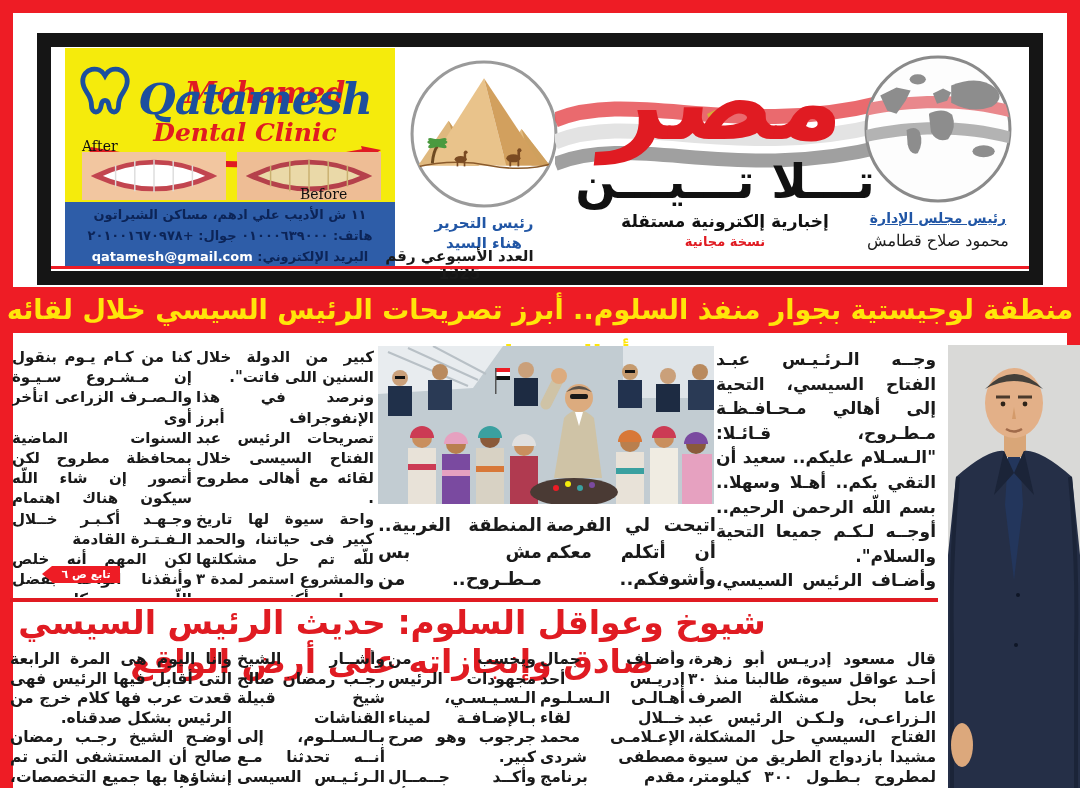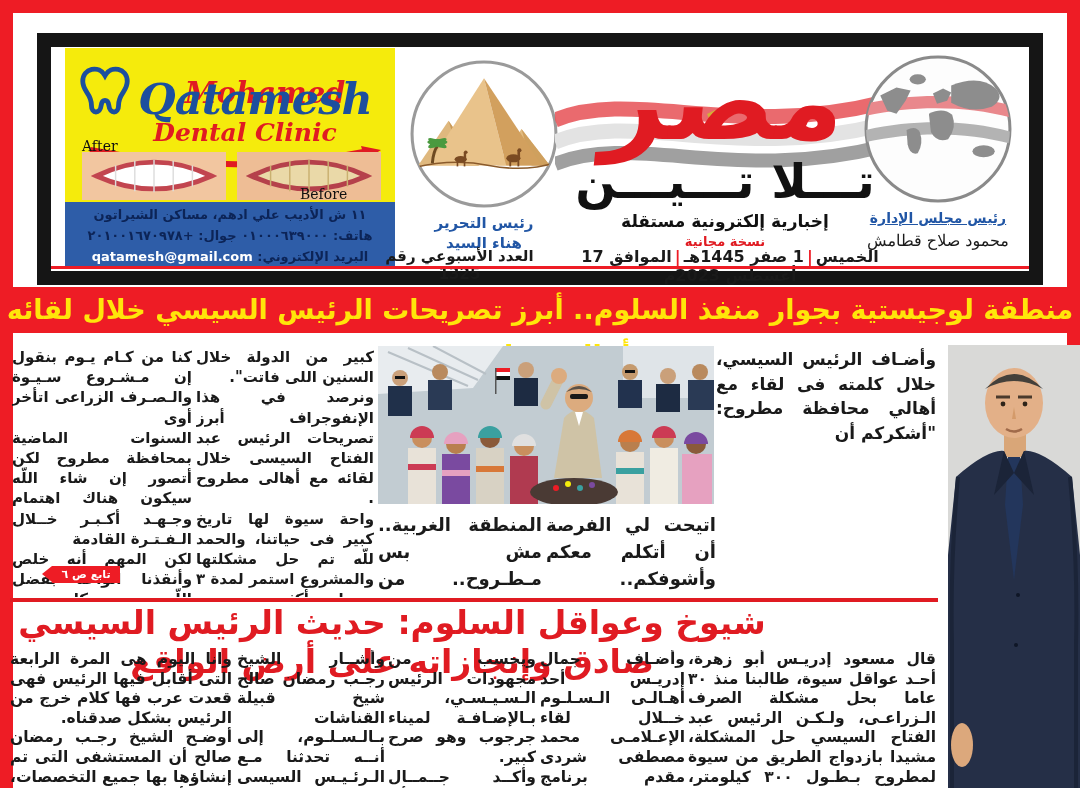--- a/index.html
+++ b/index.html
@@ -190,28 +190,26 @@
           <path d="M88,32 q28,-11 44,3 q9,10 -4,18 q-20,7 -40,-4 z"></path>
           <ellipse cx="120" cy="97" rx="11" ry="6"></ellipse>
         </g>
       </g>
     </svg>
   </div>
   <div class="abs chairman-title">رئيس مجلس الإدارة</div>
   <div class="abs chairman-name">محمود صلاح قطامش</div>
 
   <div class="abs issue">العدد الأسبوعي رقم 1325</div>
-  <div class="abs dateline">
-    <span>الخميس</span><span class="sep">|</span><span>1 صفر 1445هـ</span><span class="sep">|</span><span>الموافق 17 أغسطس 2023م</span>
-  </div>
   <div class="abs header-redline"></div>
 
   <div class="abs banner1">منطقة لوجيستية بجوار منفذ السلوم.. أبرز تصريحات الرئيس السيسي خلال لقائه أهالي مطروح</div>
 
   <div class="abs col colA">
+    <p>وجــه الـرئـيـس عبـد الفتاح السيسي، التحية إلى أهالي مـحـافـظـة مـطـروح، قـائـلا: "الـسـلام عليكم.. سعيد أن التقي بكم.. أهـلا وسهلا.. بسم اللّه الرحمن الرحيم.. أوجــه لـكـم جميعا التحية والسلام".</p>
     <p>وأضـاف الرئيس السيسي، خلال كلمته فى لقاء مع أهالي محافظة مطروح: "أشكركم أن</p>
   </div>
 
   <div class="abs photo">
     <svg width="336" height="158" viewBox="0 0 336 158">
       <rect width="336" height="158" fill="#c2ccd2"></rect>
       <polygon points="0,0 125,0 95,42 0,48" fill="#e8ecef"></polygon>
       <path d="M10,6 L90,40 M30,2 L100,34 M55,0 L108,28" stroke="#b8c0c6" stroke-width="2" fill="none"></path>
       <rect x="245" y="0" width="91" height="52" fill="#dfe4e8"></rect>
       <g>

